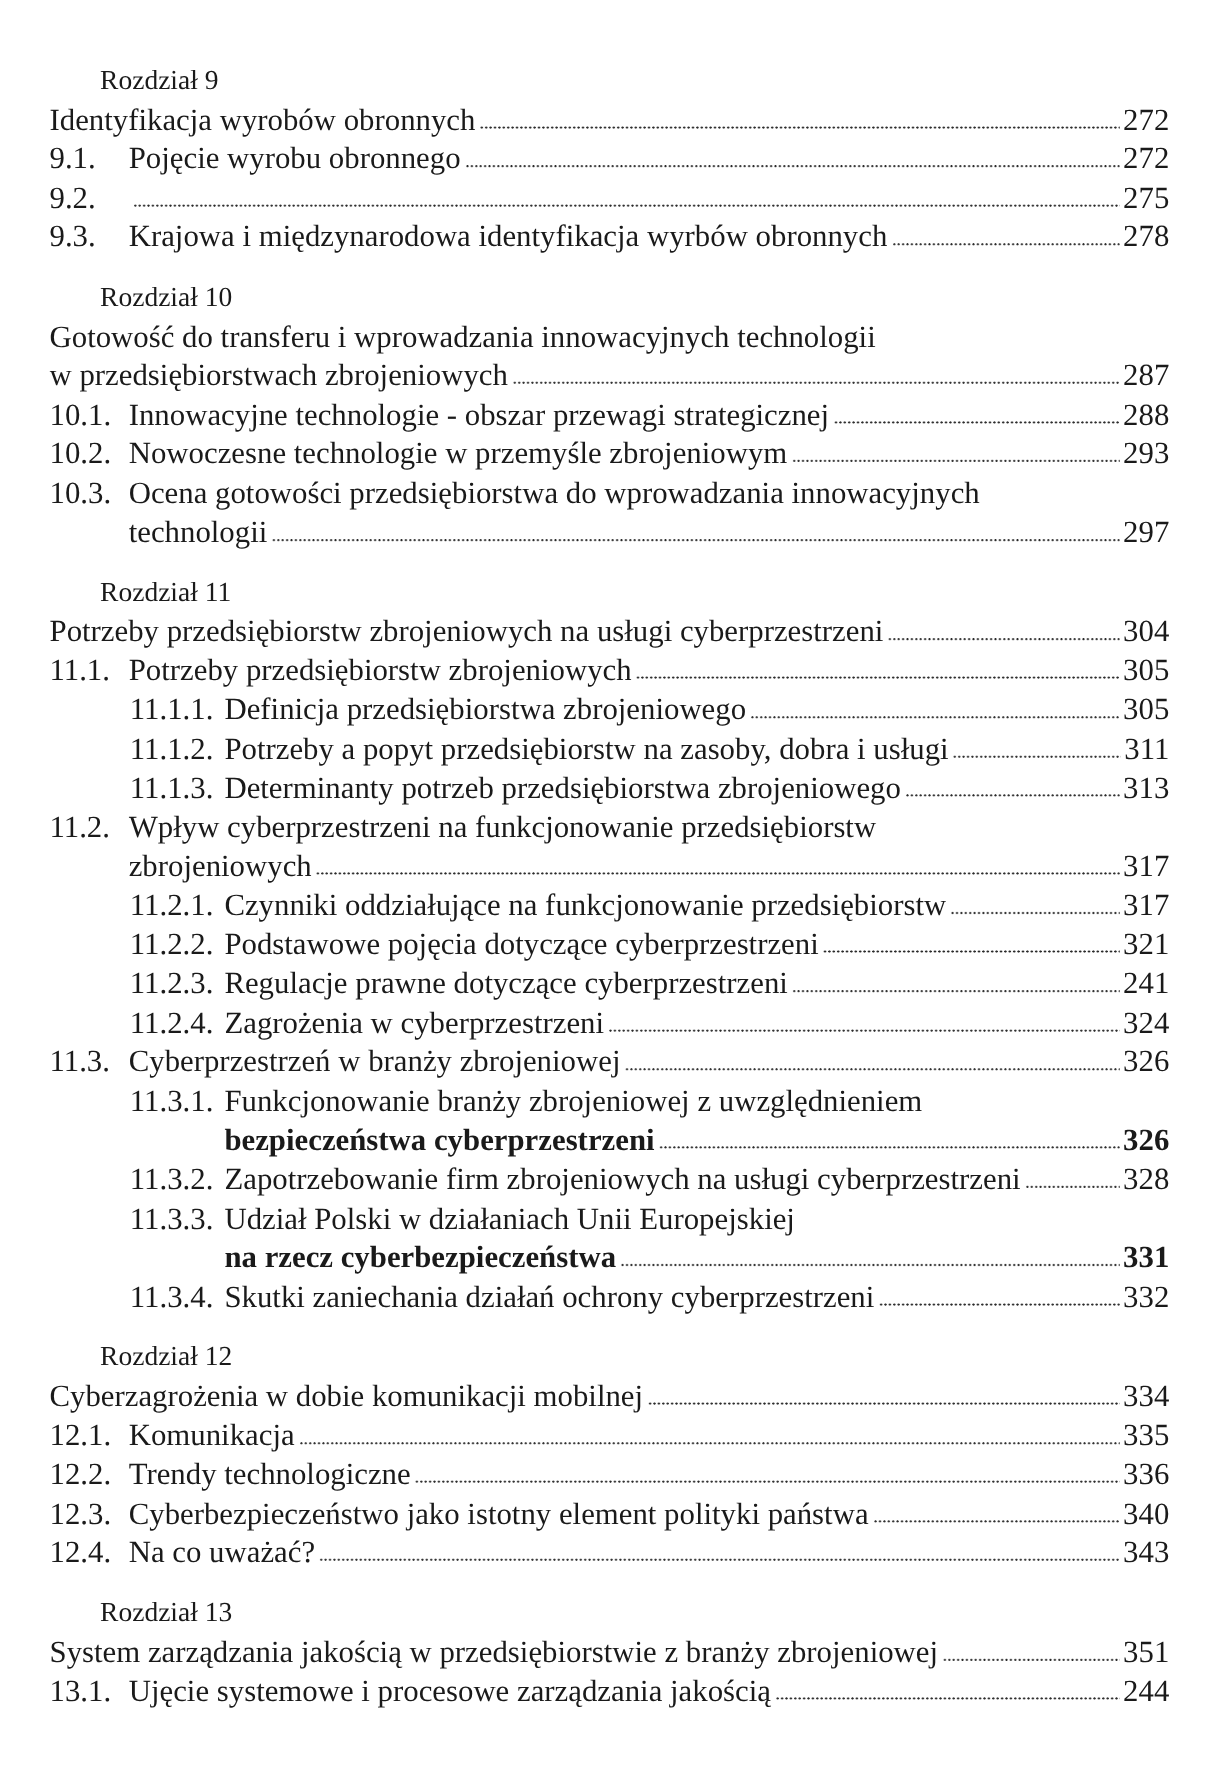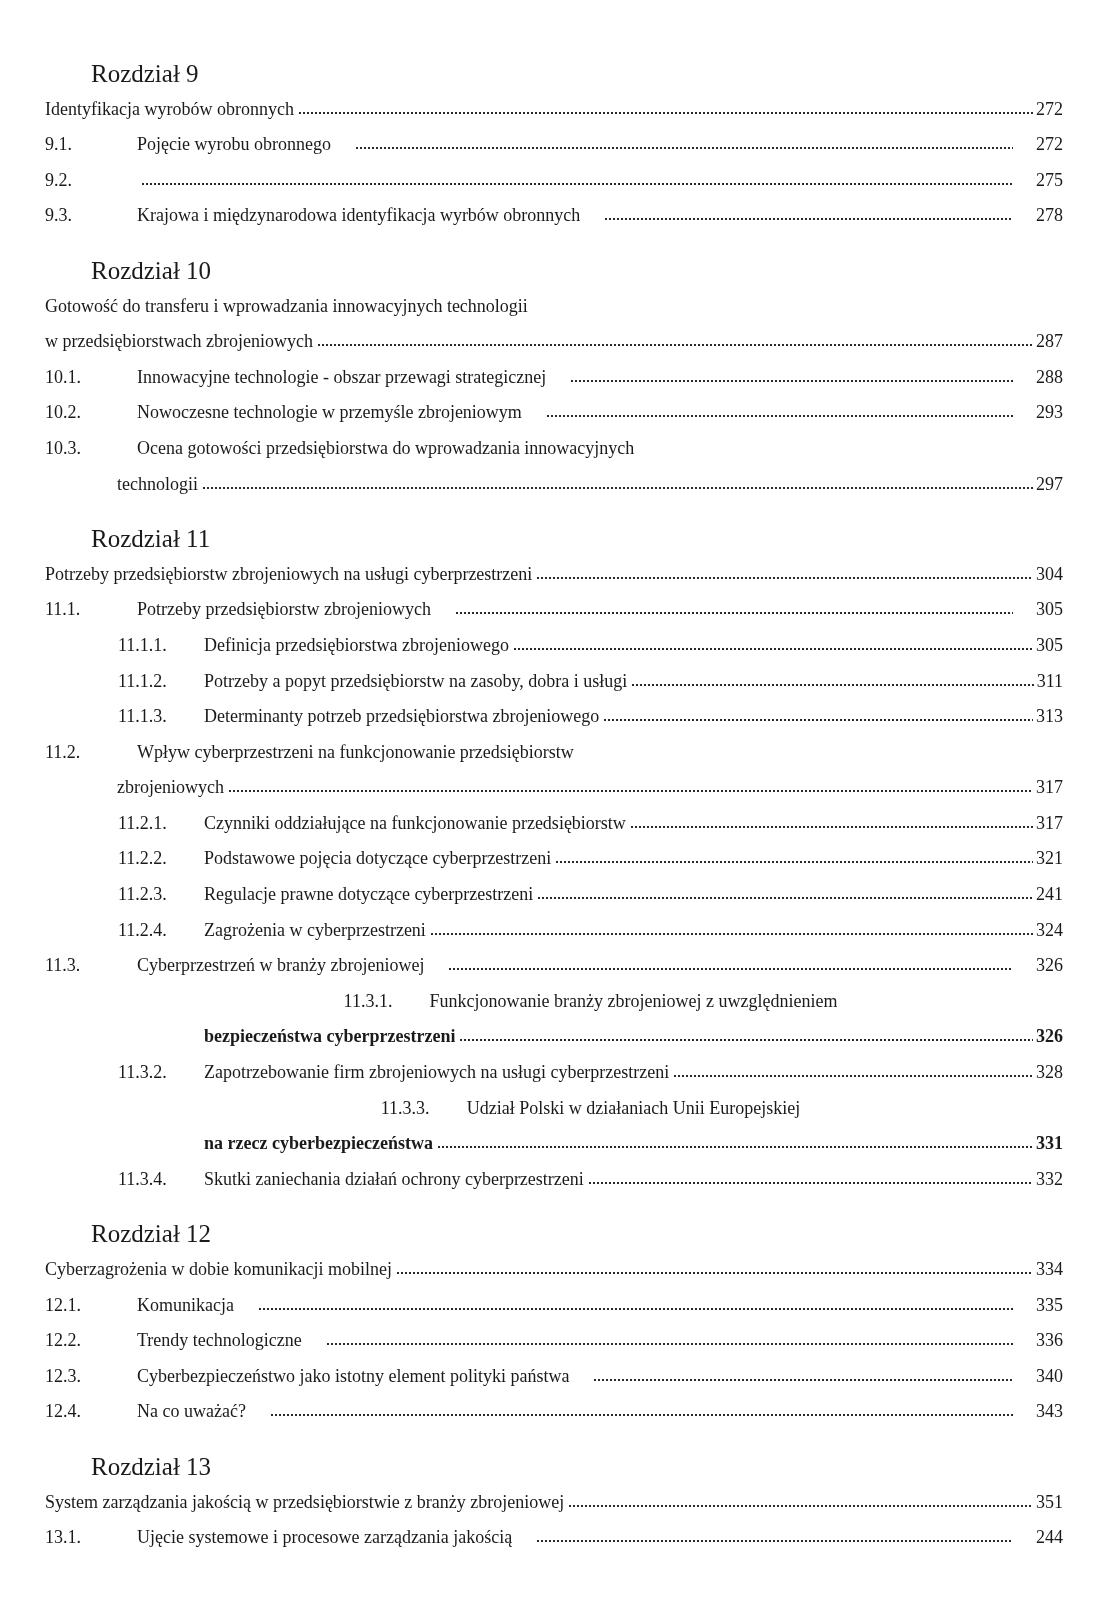--- a/index.html
+++ b/index.html
@@ -5,27 +5,27 @@
   html, body { margin: 0; padding: 0; background: #ffffff; }
   body {
     width: 1112px; height: 1620px; overflow: hidden; position: relative;
     font-family: "Liberation Serif", "DejaVu Serif", serif;
     color: #1a1a1a;
   }
   .page { position: absolute; left: 45px; top: 56px; width: 1018px; }
   .chapter { margin-bottom: 19px; }
   .line {
     display: flex; align-items: baseline; height: 35.6px; line-height: 35.6px;
-    font-size: 18px; white-space: nowrap;
+    font-size: 28px; white-space: nowrap;
   }
   .heading { font-size: 25px; margin-left: 46px; }
   .num { display: inline-block; flex: 0 0 auto; }
-  .lvl1 { padding-left: 0; gap: 20px; }
+  .lvl1 { padding-left: 0; }
   .lvl1 .num { width: 72px; }
-  .lvl2 { padding-left: 73px; justify-content: center; }
+  .lvl2 { padding-left: 73px; }
   .lvl2 .num { width: 86px; }
   .cont1 { padding-left: 72px; }
   .cont2 { padding-left: 159px; font-weight: bold; }
   .title { flex: 0 1 auto; overflow: hidden; }
   .leader {
     flex: 1 1 auto; height: 2px; margin: 0 3px 0 4px; align-self: baseline;
     background-image: radial-gradient(circle, #2a2a2a 0.9px, transparent 1.1px);
     background-size: 4px 2px; background-repeat: repeat-x; position: relative; top: -1px;
   }
   .page-num { flex: 0 0 auto; text-align: right; }

